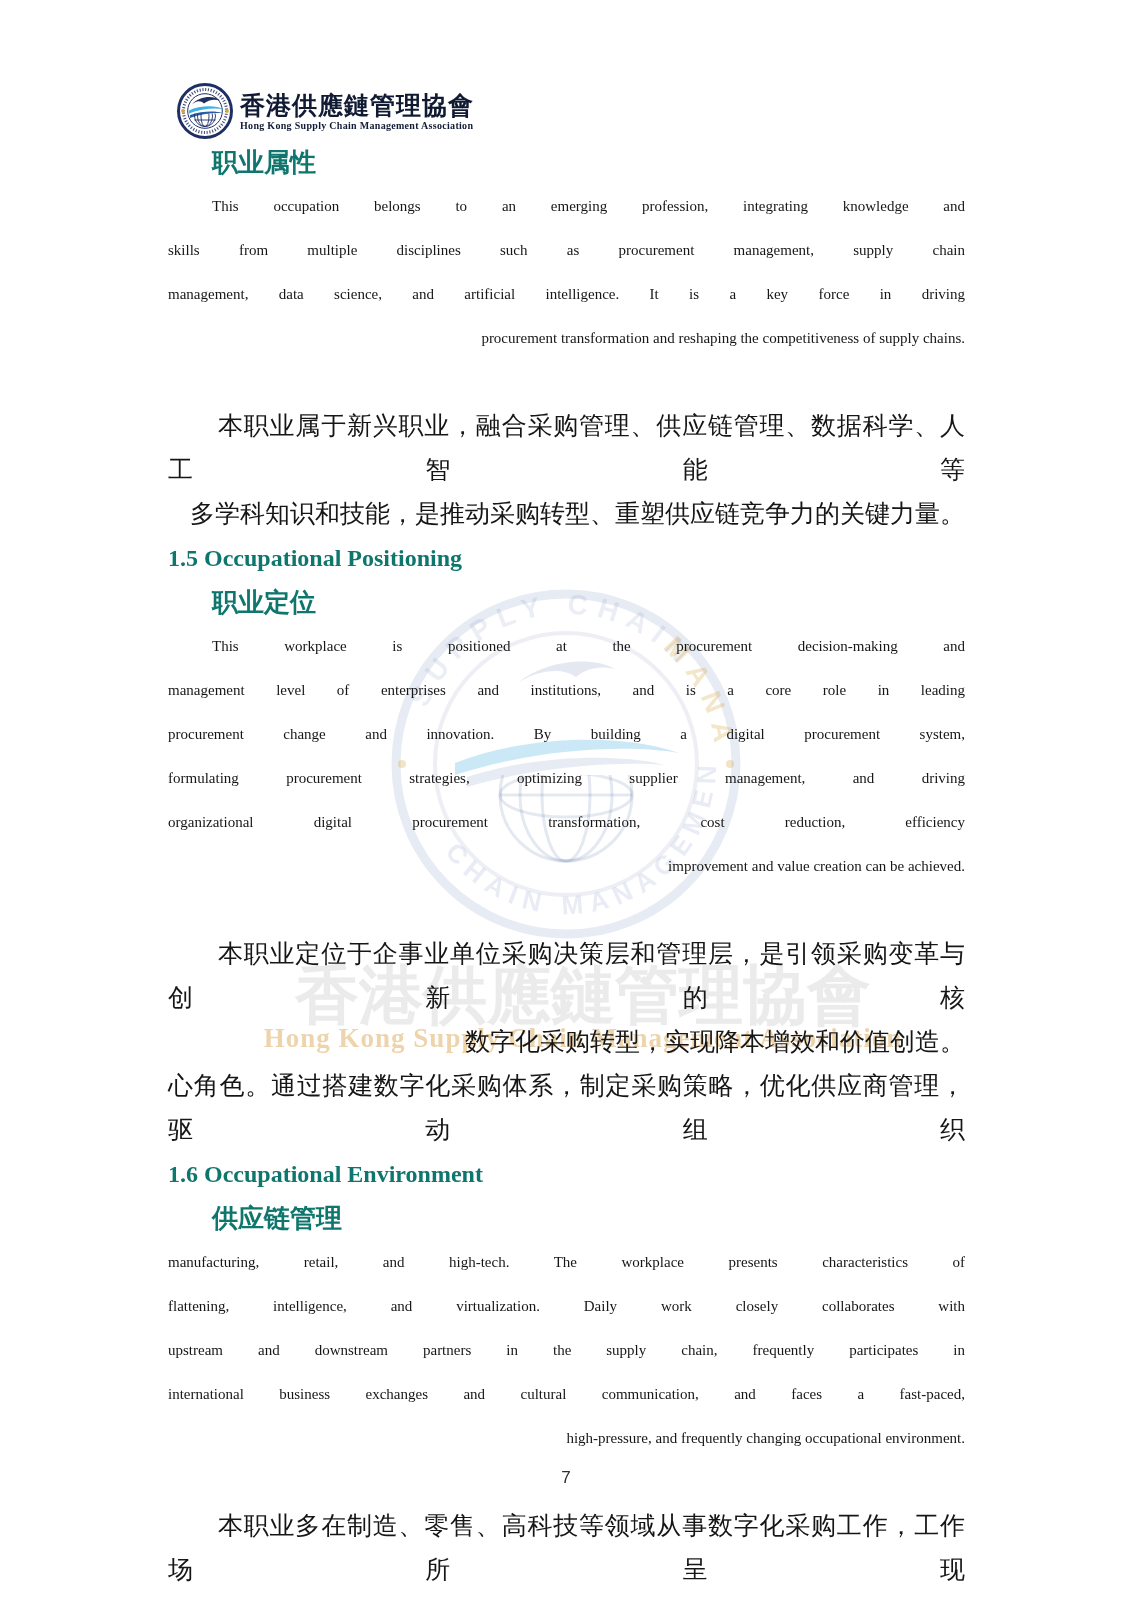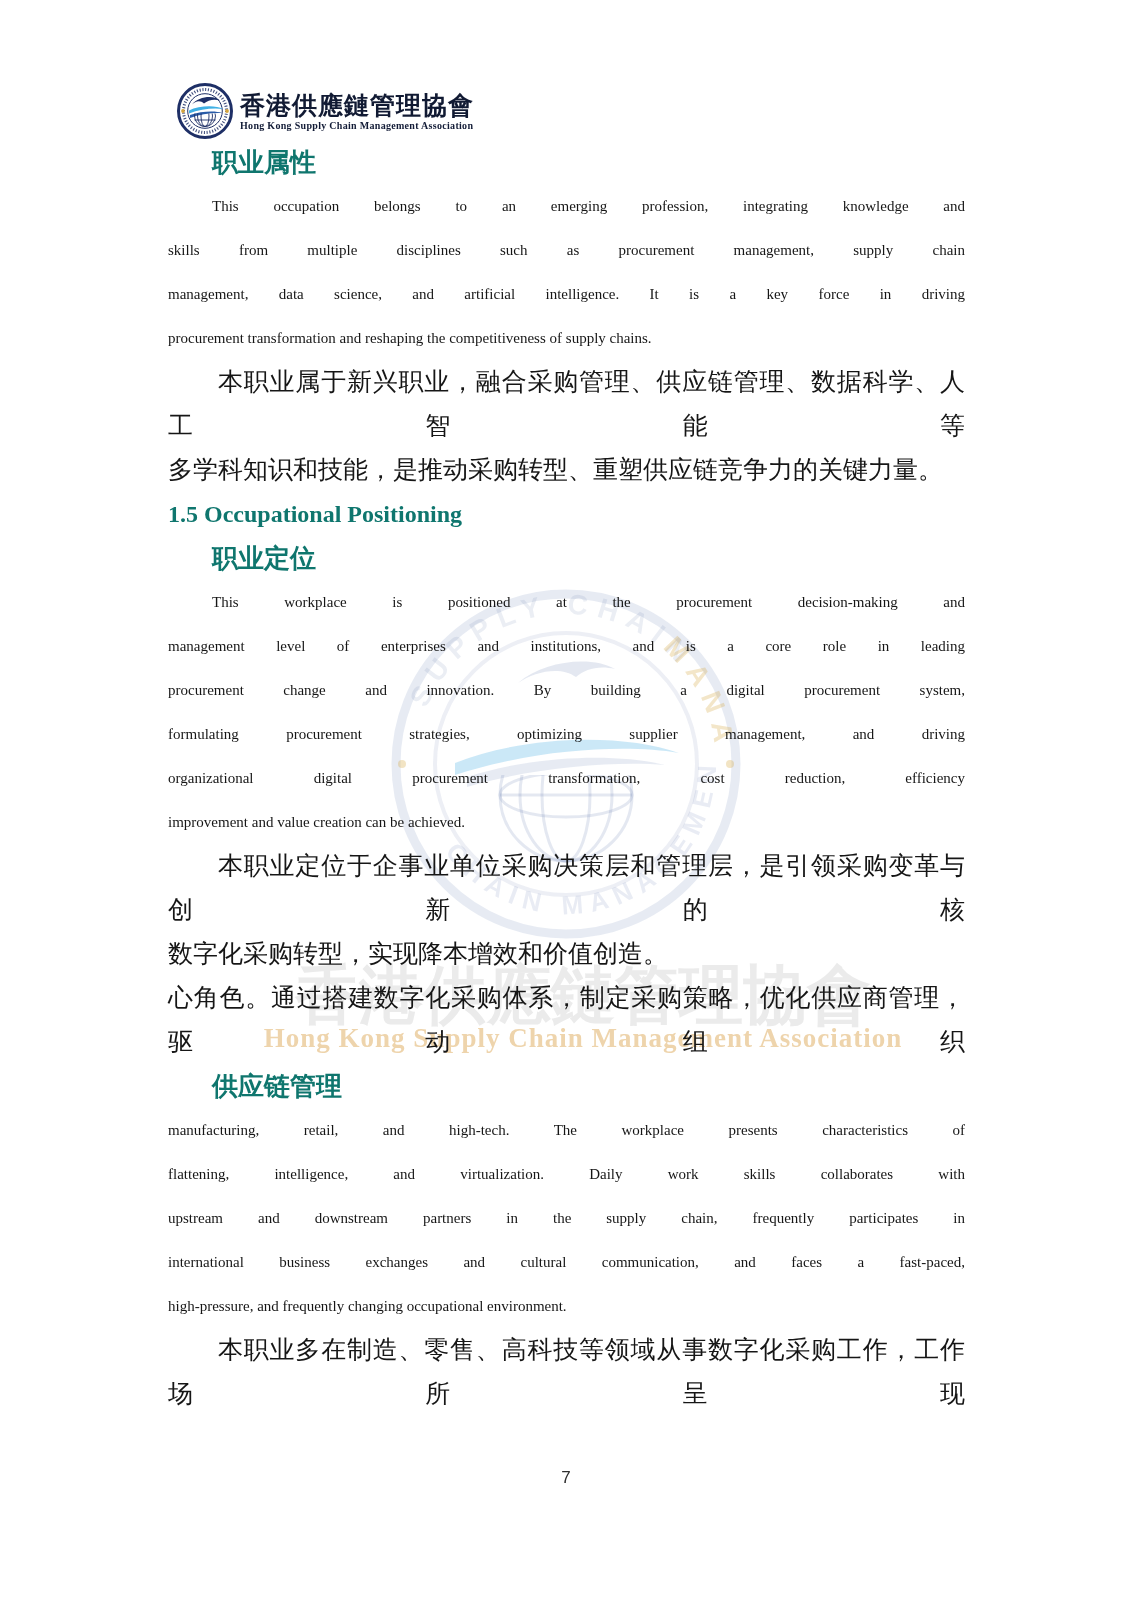--- a/index.html
+++ b/index.html
@@ -35,23 +35,23 @@
   .logo-sub {
     font-family:"Liberation Serif", serif; font-weight:bold;
     font-size:10px; line-height:13px; color:#121b36; letter-spacing:0.3px;
   }
 
   
   .content { position:absolute; left:168px; top:140px; width:797px; z-index:1; }
   .eline { font-family:"Liberation Serif", serif; font-size:15px; line-height:44px; }
   .cline { font-family:"Liberation Serif", serif; font-size:25px; line-height:44px; }
   .j     { text-align:justify; text-align-last:justify; }
-  .jl    { text-align:left; text-align-last:auto; }
+  .jl    { text-align:right; text-align-last:auto; }
   .ind   { text-indent:44px; }
-  .cind  { text-indent:50px; }
+  .cind  { text-indent:50px;margin-top:44px; }
   .h-num {
     font-family:"Liberation Serif", serif; font-weight:bold;
     font-size:24px; line-height:44px; color:#0f766e;
   }
   .h-cn {
     font-family:"Liberation Sans", sans-serif; font-weight:bold;
     font-size:26px; line-height:44px; color:#0f766e; padding-left:44px;
   }
 
   
@@ -149,24 +149,25 @@
     <div class="eline j">management level of enterprises and institutions, and is a core role in leading</div>
     <div class="eline j">procurement change and innovation. By building a digital procurement system,</div>
     <div class="eline j">formulating procurement strategies, optimizing supplier management, and driving</div>
     <div class="eline j">organizational digital procurement transformation, cost reduction, efficiency</div>
     <div class="eline jl">improvement and value creation can be achieved.</div>
 
     <div class="cline j cind">本职业定位于企事业单位采购决策层和管理层，是引领采购变革与创新的核</div>
     <div class="cline jl">数字化采购转型，实现降本增效和价值创造。</div>
     <div class="cline j">心角色。通过搭建数字化采购体系，制定采购策略，优化供应商管理，驱动组织</div>
 
+    <div class="h-num">1.6 Occupational Environment</div>
     <div class="h-cn">供应链管理</div>
 
     <div class="eline j">manufacturing, retail, and high-tech. The workplace presents characteristics of</div>
-    <div class="eline j">flattening, intelligence, and virtualization. Daily work skills collaborates with</div>
+    <div class="eline j">flattening, intelligence, and virtualization. Daily work closely collaborates with</div>
     <div class="eline j">upstream and downstream partners in the supply chain, frequently participates in</div>
     <div class="eline j">international business exchanges and cultural communication, and faces a fast-paced,</div>
     <div class="eline jl">high-pressure, and frequently changing occupational environment.</div>
 
     <div class="cline j cind">本职业多在制造、零售、高科技等领域从事数字化采购工作，工作场所呈现</div>
 
   </main>
 
   <div class="footer">7</div>
 

